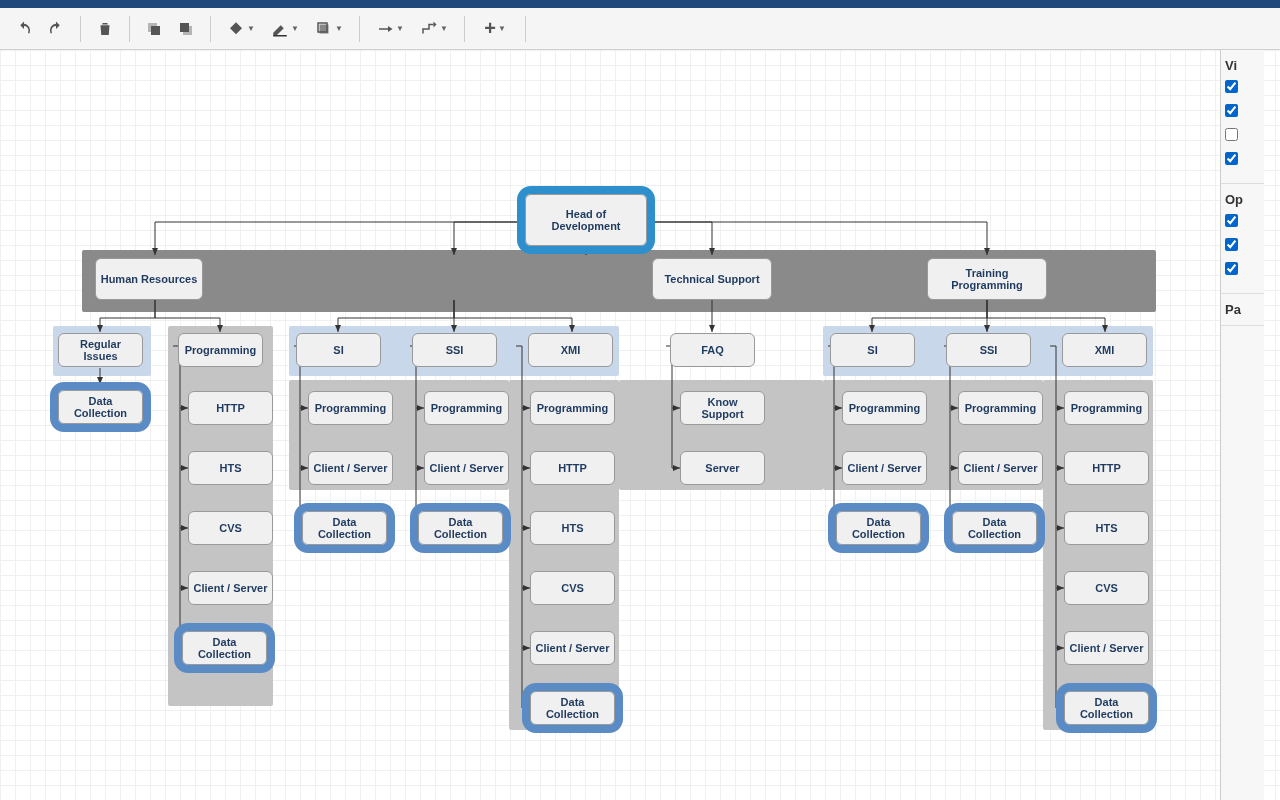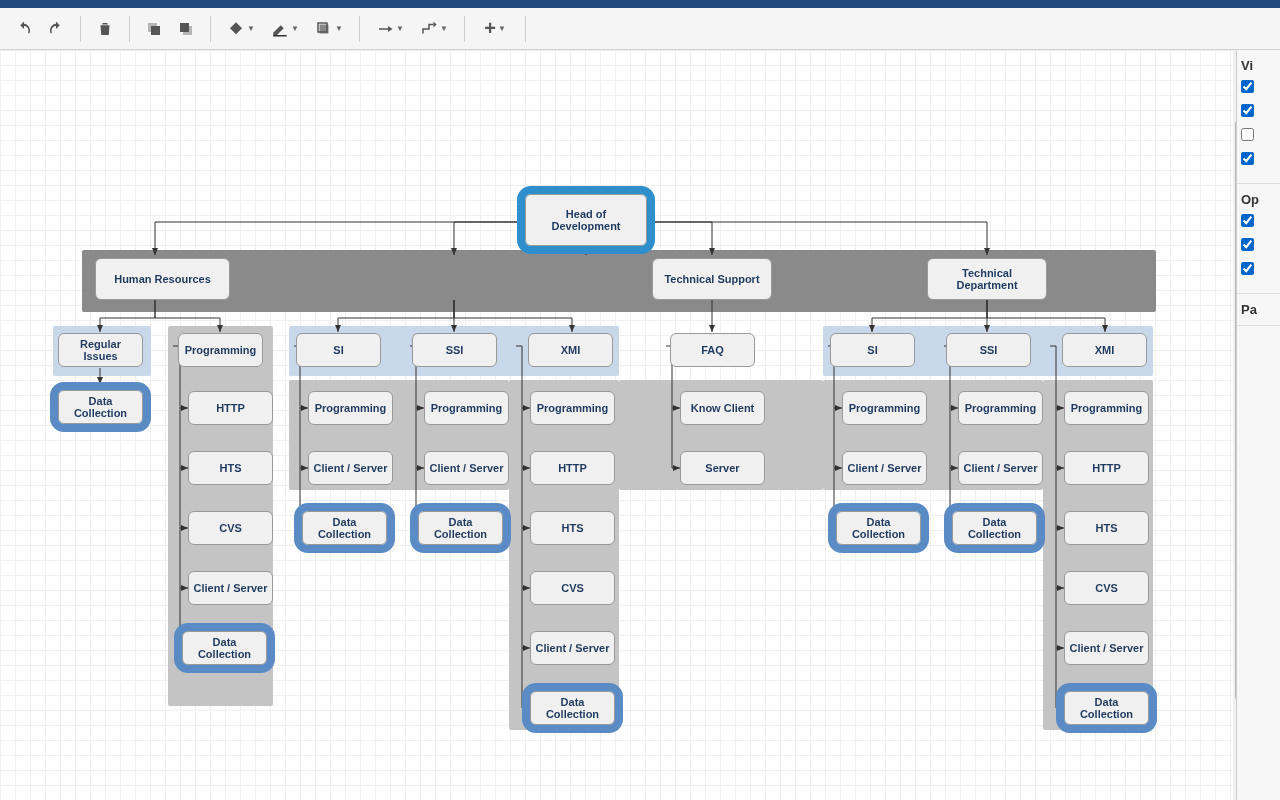--- a/index.html
+++ b/index.html
@@ -23,21 +23,21 @@
 .node { position: absolute; background: #f0f0f0; border: 1px solid #999; border-radius: 6px; display: flex; align-items: center; justify-content: center; text-align: center; font-size: 11px; font-weight: bold; color: #1F3A5F; padding: 4px; cursor: pointer; }
 .node.sel { outline: 8px solid #2F8FCC; margin-top: 44px; }
 .node.sel2 { outline: 8px solid #5B8BC4; }
 .group-bg { position: absolute; border-radius: 2px; }
 .bg-dark { background: #8a8a8a; }
 .bg-light { background: #c9d7eb; }
 .bg-gray { background: #c4c4c4; }
 svg.edges { position: absolute; inset: 0; width: 100%; height: 100%; pointer-events: none; }
 .scrollbar { position: absolute; right: 35px; top: 0; bottom: 0; width: 12px; background: #f0f0f0; }
 .scrollbar .thumb { position: absolute; left: 2px; right: 2px; top: 70px; height: 580px; background: #bbb; border-radius: 4px; }
-.sidebar { position: absolute; right: 0; top: 50px; bottom: 0; width: 44px; background: #f7f7f7; border-left: 1px solid #ccc; overflow: hidden; }
+.sidebar { position: absolute; right: 16px; top: 50px; bottom: 0; width: 44px; background: #f7f7f7; border-left: 1px solid #ccc; overflow: hidden; }
 .side-section { border-bottom: 1px solid #ddd; padding: 8px 4px; }
 .side-label { font-size: 13px; font-weight: bold; color: #333; white-space: nowrap; }
 .side-check { margin: 6px 0; }
 .side-check input { accent-color: #0066cc; }
 </style>
 </head>
 <body>
 
 <div class="top-strip"></div>
 
@@ -185,23 +185,23 @@
         <path d="M1050 296 H1056 V358 H1064"></path>
         <path d="M1056 358 V418 H1064"></path>
         <path d="M1056 418 V478 H1064"></path>
         <path d="M1056 478 V538 H1064"></path>
         <path d="M1056 538 V598 H1064"></path>
         <path d="M1056 598 V658 H1064"></path>
       </g>
     </svg>
 
     <div class="node sel" style="left:525px;top:100px;width:122px;height:52px">Head of Development</div>
-    <div class="node" style="left:95px;top:208px;width:135px;height:42px">Human Resources</div>
+    <div class="node" style="left:95px;top:208px;width:108px;height:42px">Human Resources</div>
     <div class="node" style="left:652px;top:208px;width:120px;height:42px">Technical Support</div>
-    <div class="node" style="left:927px;top:208px;width:120px;height:42px">Technical Department</div>
+    <div class="node" style="left:927px;top:208px;width:120px;height:42px">Training Programming</div>
 
     <div class="node" style="left:58px;top:283px;width:85px;height:34px">Regular Issues</div>
     <div class="node sel2" style="left:58px;top:340px;width:85px;height:34px">Data Collection</div>
 
     <div class="node" style="left:178px;top:283px;width:85px;height:34px">Programming</div>
     <div class="node" style="left:188px;top:341px;width:85px;height:34px">HTTP</div>
     <div class="node" style="left:188px;top:401px;width:85px;height:34px">HTS</div>
     <div class="node" style="left:188px;top:461px;width:85px;height:34px">CVS</div>
     <div class="node" style="left:188px;top:521px;width:85px;height:34px">Client / Server</div>
     <div class="node sel2" style="left:182px;top:581px;width:85px;height:34px">Data Collection</div>
@@ -218,21 +218,21 @@
     <div class="node sel2" style="left:418px;top:461px;width:85px;height:34px">Data Collection</div>
 
     <div class="node" style="left:530px;top:341px;width:85px;height:34px">Programming</div>
     <div class="node" style="left:530px;top:401px;width:85px;height:34px">HTTP</div>
     <div class="node" style="left:530px;top:461px;width:85px;height:34px">HTS</div>
     <div class="node" style="left:530px;top:521px;width:85px;height:34px">CVS</div>
     <div class="node" style="left:530px;top:581px;width:85px;height:34px">Client / Server</div>
     <div class="node sel2" style="left:530px;top:641px;width:85px;height:34px">Data Collection</div>
 
     <div class="node" style="left:670px;top:283px;width:85px;height:34px">FAQ</div>
-    <div class="node" style="left:680px;top:341px;width:85px;height:34px">Know Client</div>
+    <div class="node" style="left:680px;top:341px;width:85px;height:34px">Know Support</div>
     <div class="node" style="left:680px;top:401px;width:85px;height:34px">Server</div>
 
     <div class="node" style="left:830px;top:283px;width:85px;height:34px">SI</div>
     <div class="node" style="left:946px;top:283px;width:85px;height:34px">SSI</div>
     <div class="node" style="left:1062px;top:283px;width:85px;height:34px">XMI</div>
 
     <div class="node" style="left:842px;top:341px;width:85px;height:34px">Programming</div>
     <div class="node" style="left:842px;top:401px;width:85px;height:34px">Client / Server</div>
     <div class="node sel2" style="left:836px;top:461px;width:85px;height:34px">Data Collection</div>
     <div class="node" style="left:958px;top:341px;width:85px;height:34px">Programming</div>

